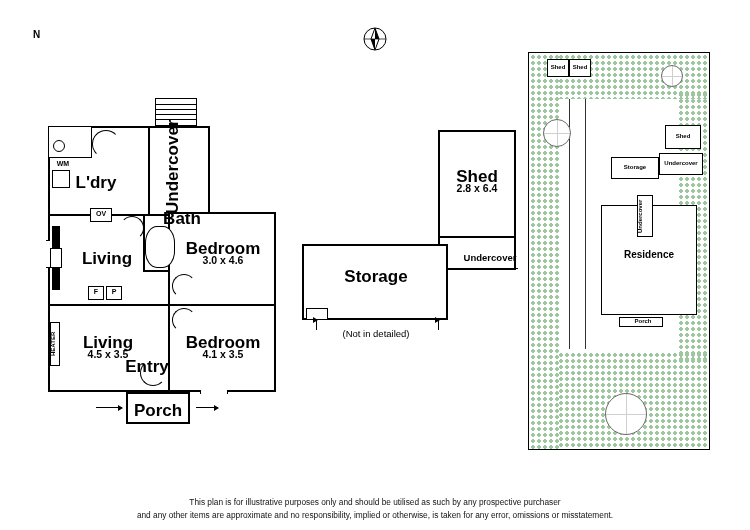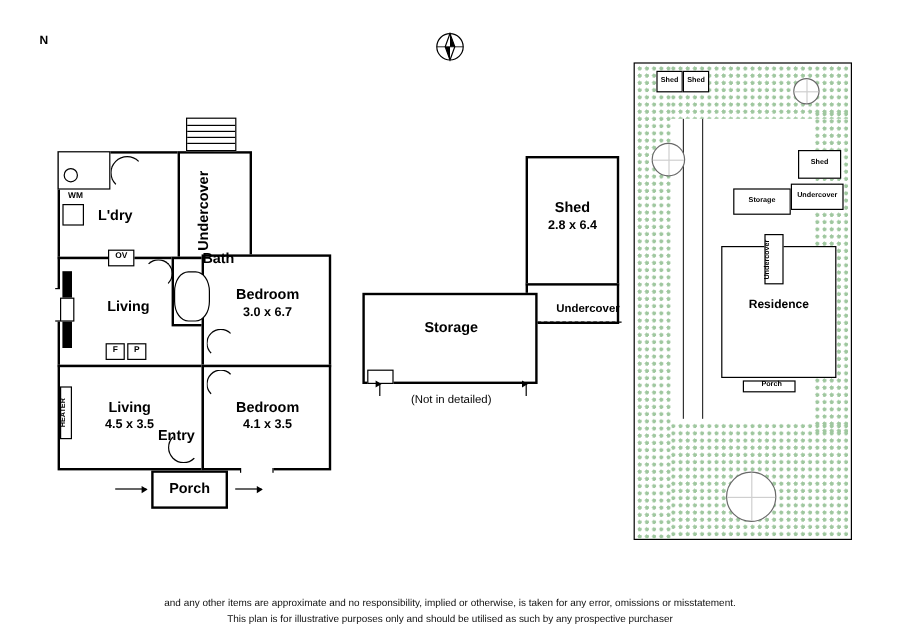--- a/index.html
+++ b/index.html
@@ -12,21 +12,21 @@
     overflow:hidden;
   }
   .plan{position:absolute;left:0;top:0;width:750px;height:530px;}
 
   
   .wall{background:#000;position:absolute;}
   .room{position:absolute;border:2px solid #000;background:#fff;box-sizing:border-box;}
   .thin{position:absolute;border:1px solid #000;background:#fff;box-sizing:border-box;}
 
   .label{position:absolute;text-align:center;line-height:1.25;}
-  .rname{font-size:12px;font-weight:700;}
+  .rname{font-size:17px;font-weight:700;}
   .rdim{font-size:10.5px;font-weight:700;}
   .tiny{font-size:7px;font-weight:700;}
   .tiny2{font-size:6px;font-weight:700;}
   .vert{writing-mode:vertical-rl;transform:rotate(180deg);}
 
   
   .compass{position:absolute;left:360px;top:24px;width:30px;height:30px;}
   .compass svg{display:block;}
   .compass-n{position:absolute;left:33px;top:29px;font-size:10px;font-weight:700;}
 
@@ -115,21 +115,21 @@
   <div class="door-arc" style="left:140px;top:360px;width:24px;height:24px;border-color:transparent transparent #000 #000;"></div>
 
   <div class="label rname" style="left:60px;top:172px;width:72px;">L'dry</div>
 
   <div class="label rname vert" style="left:162px;top:138px;width:16px;height:76px;">Undercover</div>
 
   <div class="label rname" style="left:60px;top:248px;width:94px;">Living</div>
   <div class="label rname" style="left:160px;top:208px;width:44px;">Bath</div>
 
   <div class="label rname" style="left:178px;top:238px;width:90px;">Bedroom</div>
-  <div class="label rdim" style="left:178px;top:254px;width:90px;">3.0 x 6.7</div>
+  <div class="label rdim" style="left:178px;top:254px;width:90px;">3.0 x 4.6</div>
 
   <div class="label rname" style="left:178px;top:332px;width:90px;">Bedroom</div>
   <div class="label rdim" style="left:178px;top:348px;width:90px;">4.1 x 3.5</div>
 
   <div class="label rname" style="left:62px;top:332px;width:92px;">Living</div>
   <div class="label rdim" style="left:62px;top:348px;width:92px;">4.5 x 3.5</div>
 
   <div class="label rname" style="left:119px;top:356px;width:56px;">Entry</div>
   <div class="label rname" style="left:126px;top:400px;width:64px;">Porch</div>
 
@@ -187,15 +187,15 @@
     <div class="label tiny2" style="left:92px;top:265px;width:44px;">Porch</div>
 
     <div class="tree" style="left:14px;top:66px;width:26px;height:26px;"></div>
     <div class="tree" style="left:76px;top:340px;width:40px;height:40px;"></div>
     <div class="tree" style="left:132px;top:12px;width:20px;height:20px;"></div>
   </div>
 
 </div>
 
 <div class="footer">
+  <div>This plan is for illustrative purposes only and should be utilised as such by any prospective purchaser</div>
   <div>and any other items are approximate and no responsibility, implied or otherwise, is taken for any error, omissions or misstatement.</div>
-  <div>This plan is for illustrative purposes only and should be utilised as such by any prospective purchaser</div>
 </div>
 
 </body></html>

